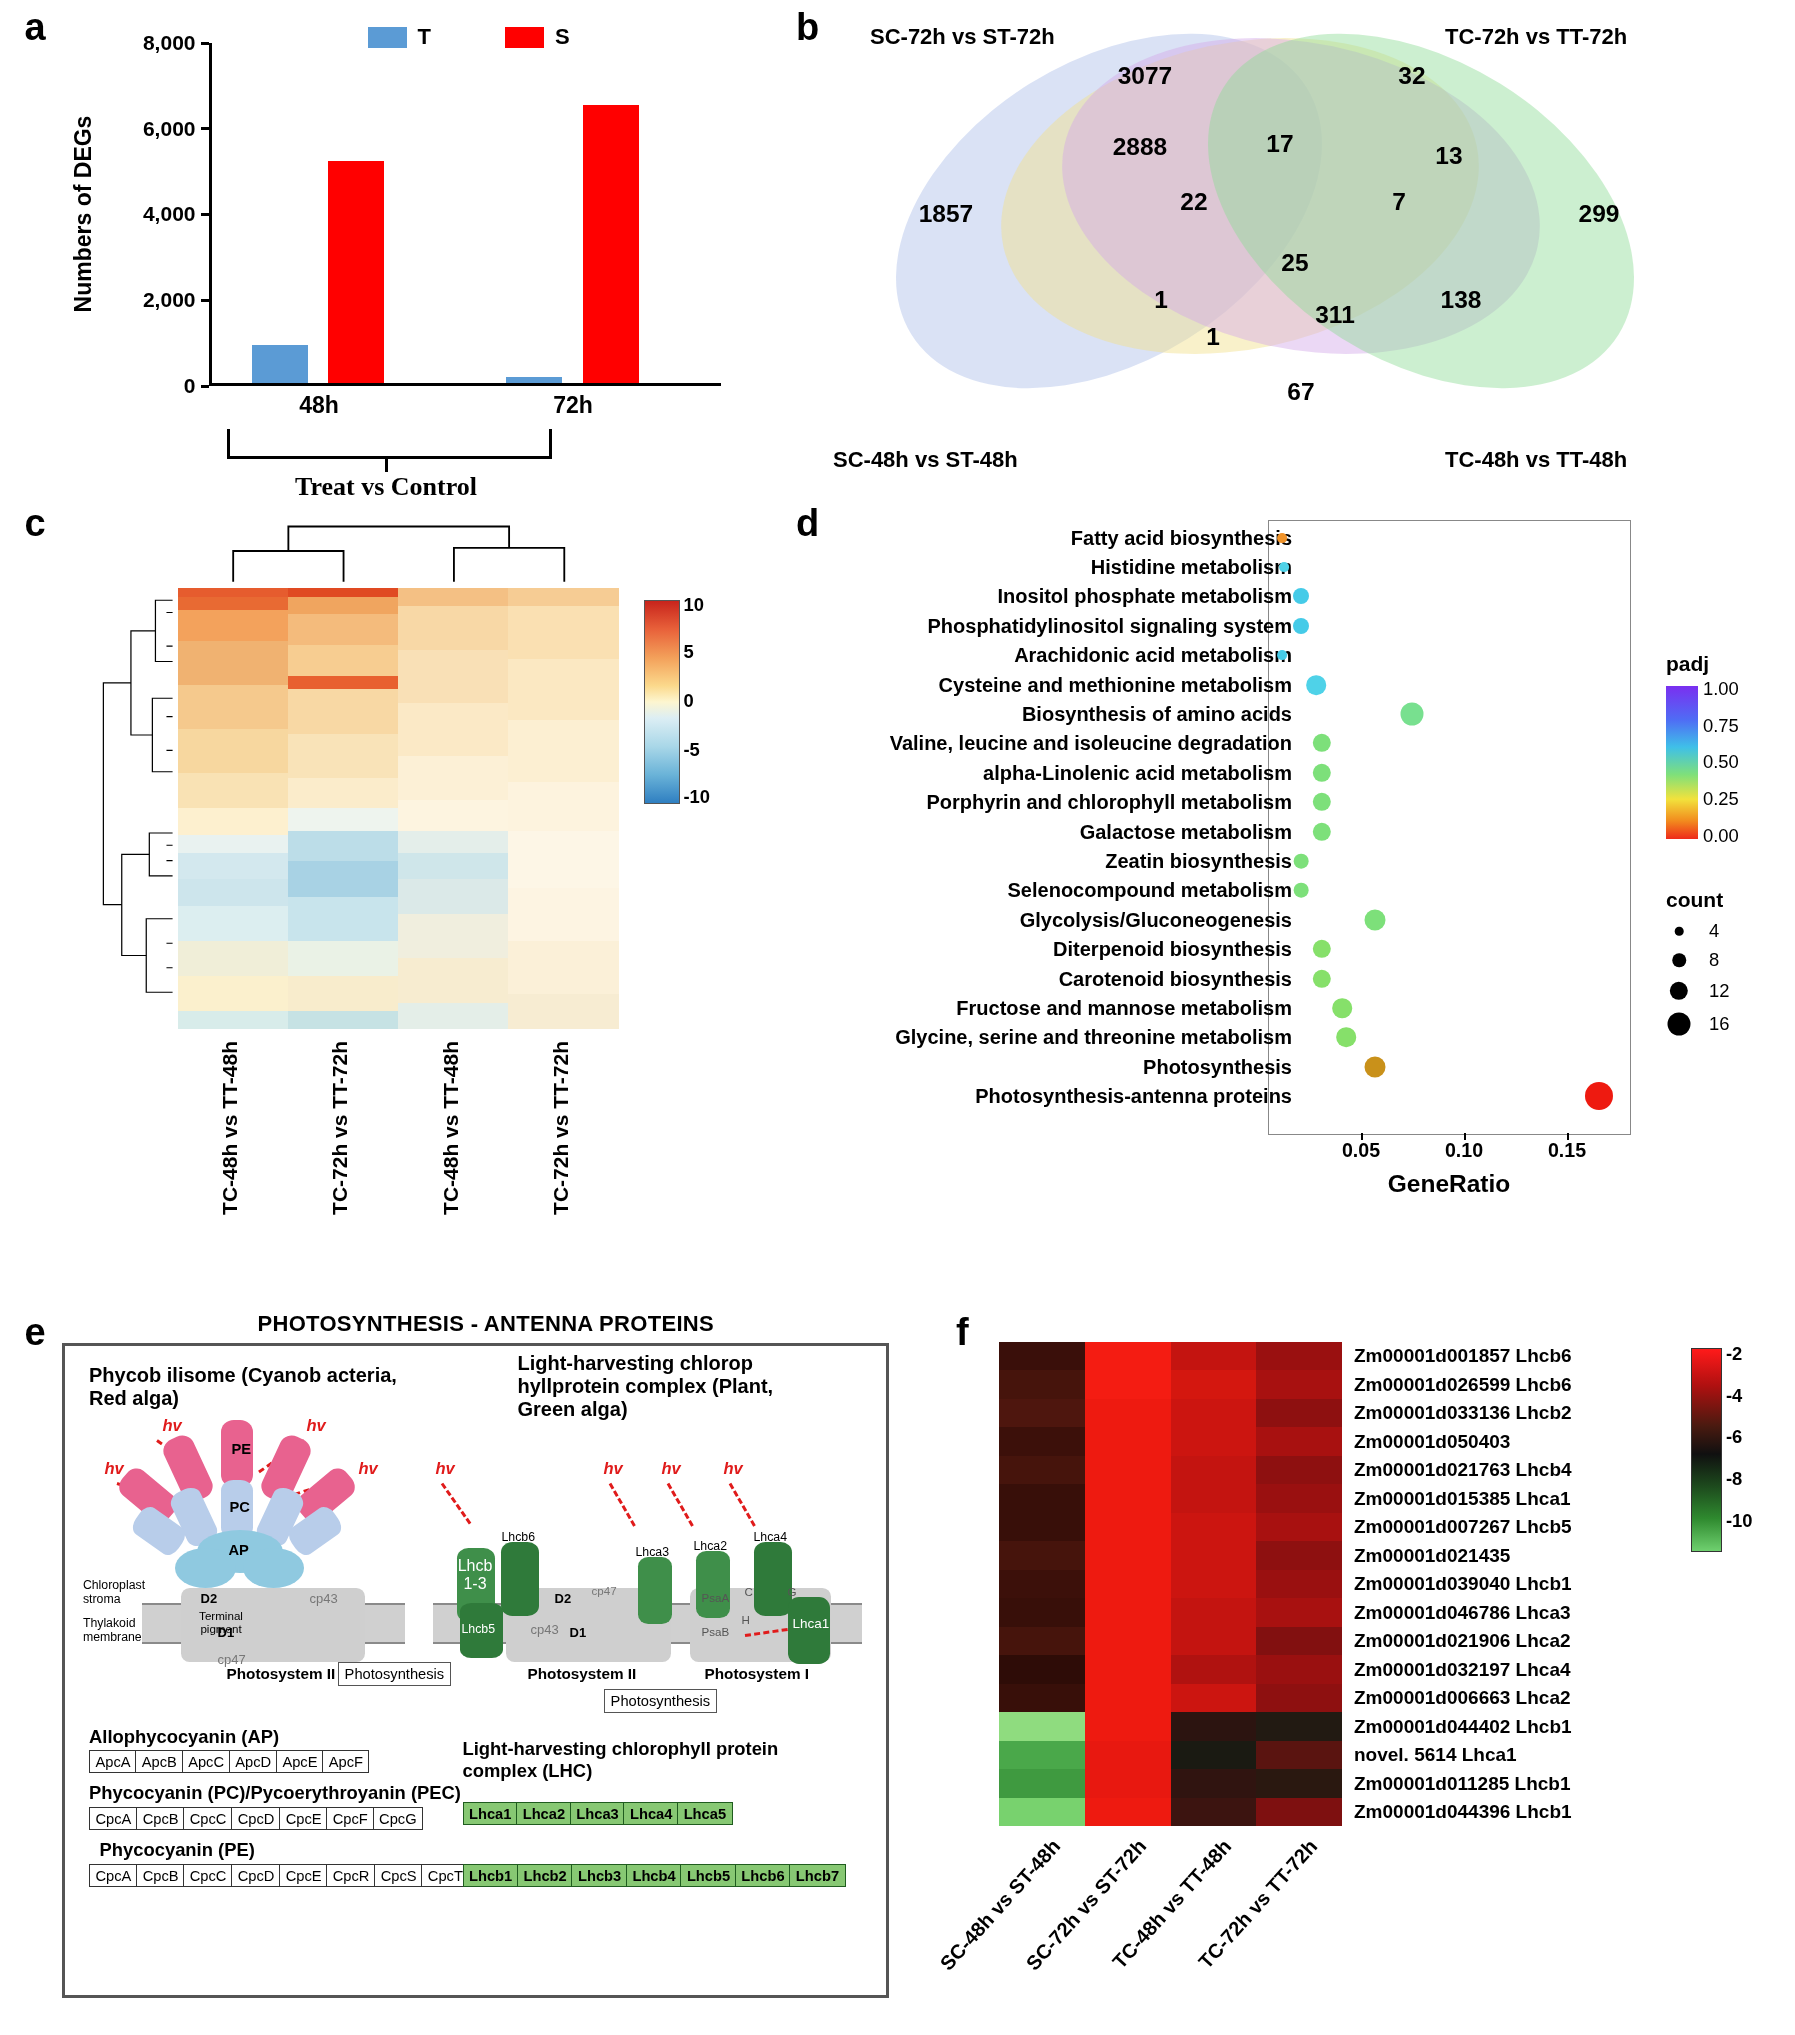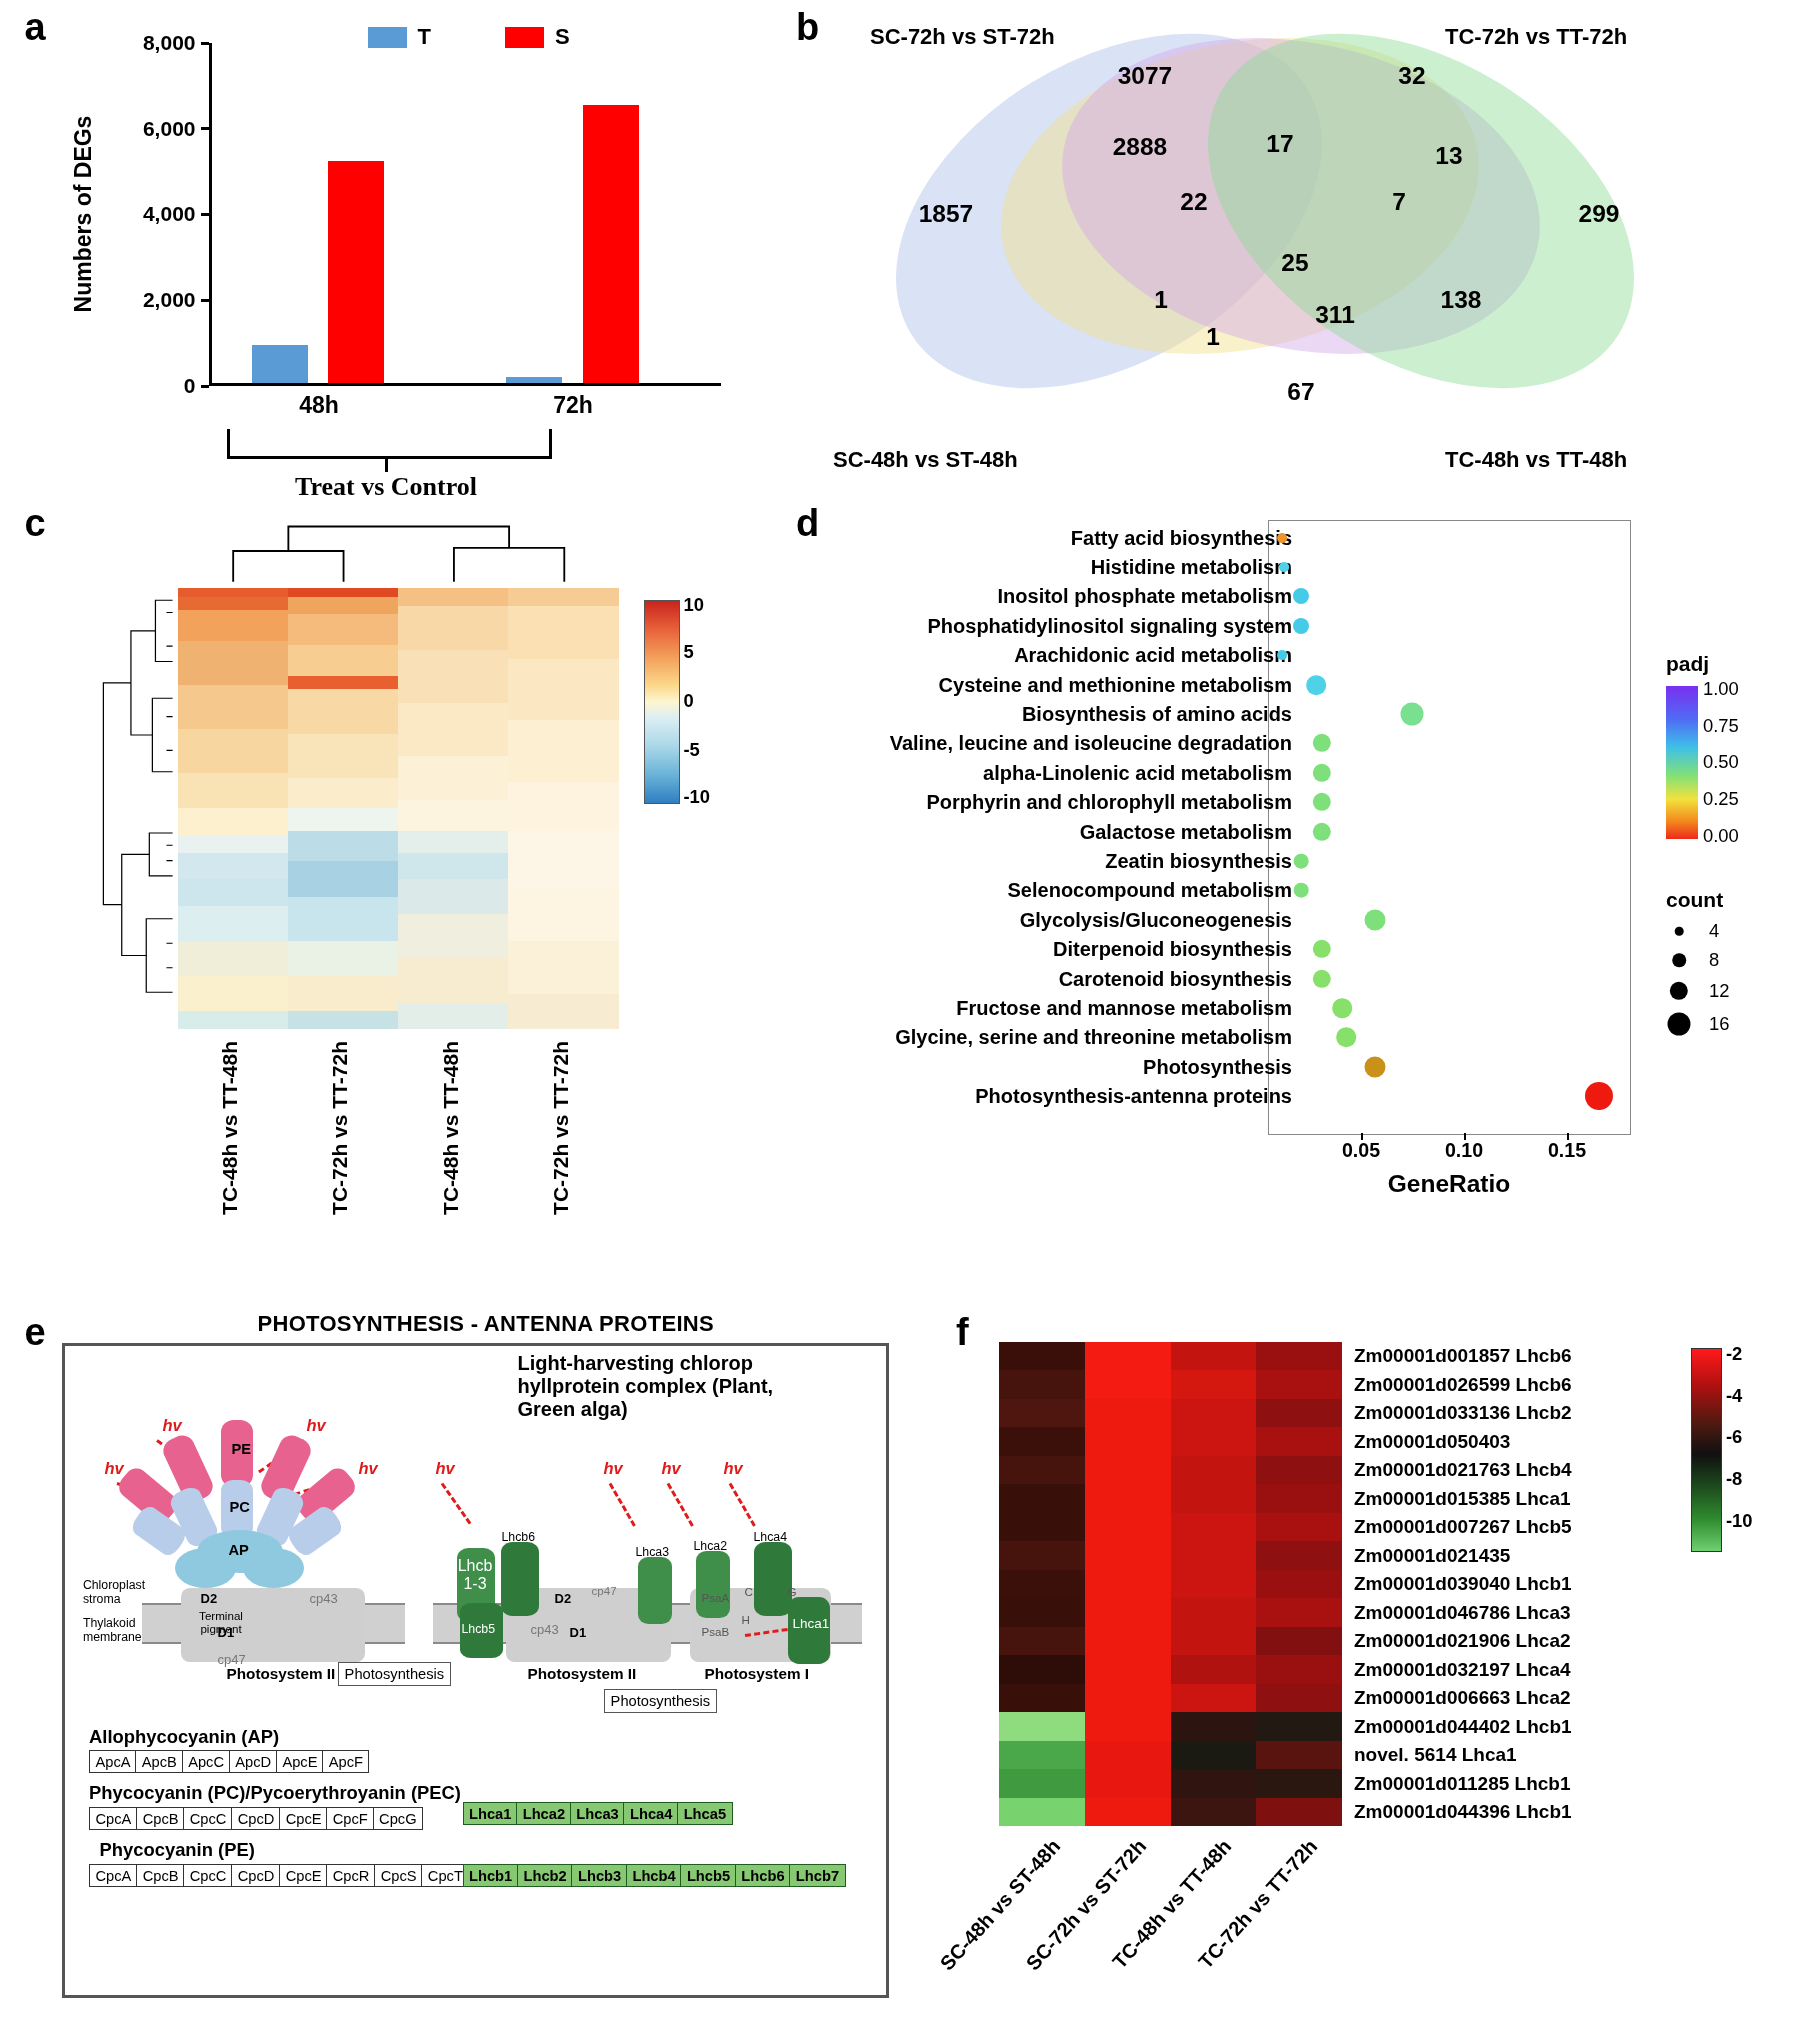--- a/index.html
+++ b/index.html
@@ -273,20 +273,21 @@
   <div class="cntlab" style="top:458px;">8</div>
   <div class="cntlab" style="top:489px;">12</div>
   <div class="cntlab" style="top:522px;">16</div>
 </div>
 
 <div id="panelE">
   <div class="panel-letter" style="left:0;top:6.1px;">e</div>
   <div class="etitle">PHOTOSYNTHESIS - ANTENNA PROTEINS</div>
 
   <div class="ebox">
+    <div class="sub" style="left:24.5px;top:18.4px;width:343px;">Phycob ilisome (Cyanob acteria, Red alga)</div>
     <div class="sub" style="left:453px;top:6.1px;width:282px;">Light-harvesting chlorop hyllprotein complex (Plant, Green alga)</div>
 
     <div class="hv" style="left:98px;top:70px;">hv</div>
     <div class="hv" style="left:242px;top:70px;">hv</div>
     <div class="hv" style="left:40px;top:113px;">hv</div>
     <div class="hv" style="left:294px;top:113px;">hv</div>
     <div class="arrow" style="left:92px;top:93px;width:55px;transform:rotate(35deg);"></div>
     <div class="arrow" style="left:239px;top:93px;width:55px;transform:rotate(145deg);"></div>
     <div class="arrow" style="left:52px;top:136px;width:55px;transform:rotate(18deg);"></div>
     <div class="arrow" style="left:263px;top:136px;width:55px;transform:rotate(162deg);"></div>
@@ -374,20 +375,21 @@
     <div class="grouplab" style="left:24.5px;top:436px;">Phycocyanin (PC)/Pycoerythroyanin (PEC)</div>
     <div style="position:absolute;left:24.5px;top:461px;">
       <span class="gbox">CpcA</span><span class="gbox">CpcB</span><span class="gbox">CpcC</span><span class="gbox">CpcD</span><span class="gbox">CpcE</span><span class="gbox">CpcF</span><span class="gbox">CpcG</span>
     </div>
 
     <div class="grouplab" style="left:35px;top:493px;">Phycocyanin (PE)</div>
     <div style="position:absolute;left:24.5px;top:518px;">
       <span class="gbox">CpcA</span><span class="gbox">CpcB</span><span class="gbox">CpcC</span><span class="gbox">CpcD</span><span class="gbox">CpcE</span><span class="gbox">CpcR</span><span class="gbox">CpcS</span><span class="gbox">CpcT</span><span class="gbox">CpcU</span><span class="gbox">CpcY</span><span class="gbox">CpcZ</span>
     </div>
 
+    <div class="grouplab" style="left:398px;top:392px;width:343px;">Light-harvesting chlorophyII protein complex (LHC)</div>
     <div style="position:absolute;left:398px;top:456px;">
       <span class="gbox green">Lhca1</span><span class="gbox green">Lhca2</span><span class="gbox green">Lhca3</span><span class="gbox green">Lhca4</span><span class="gbox green">Lhca5</span>
     </div>
     <div style="position:absolute;left:398px;top:518px;">
       <span class="gbox green">Lhcb1</span><span class="gbox green">Lhcb2</span><span class="gbox green">Lhcb3</span><span class="gbox green">Lhcb4</span><span class="gbox green">Lhcb5</span><span class="gbox green">Lhcb6</span><span class="gbox green">Lhcb7</span>
     </div>
   </div>
 </div>
 
 <div id="panelF">

